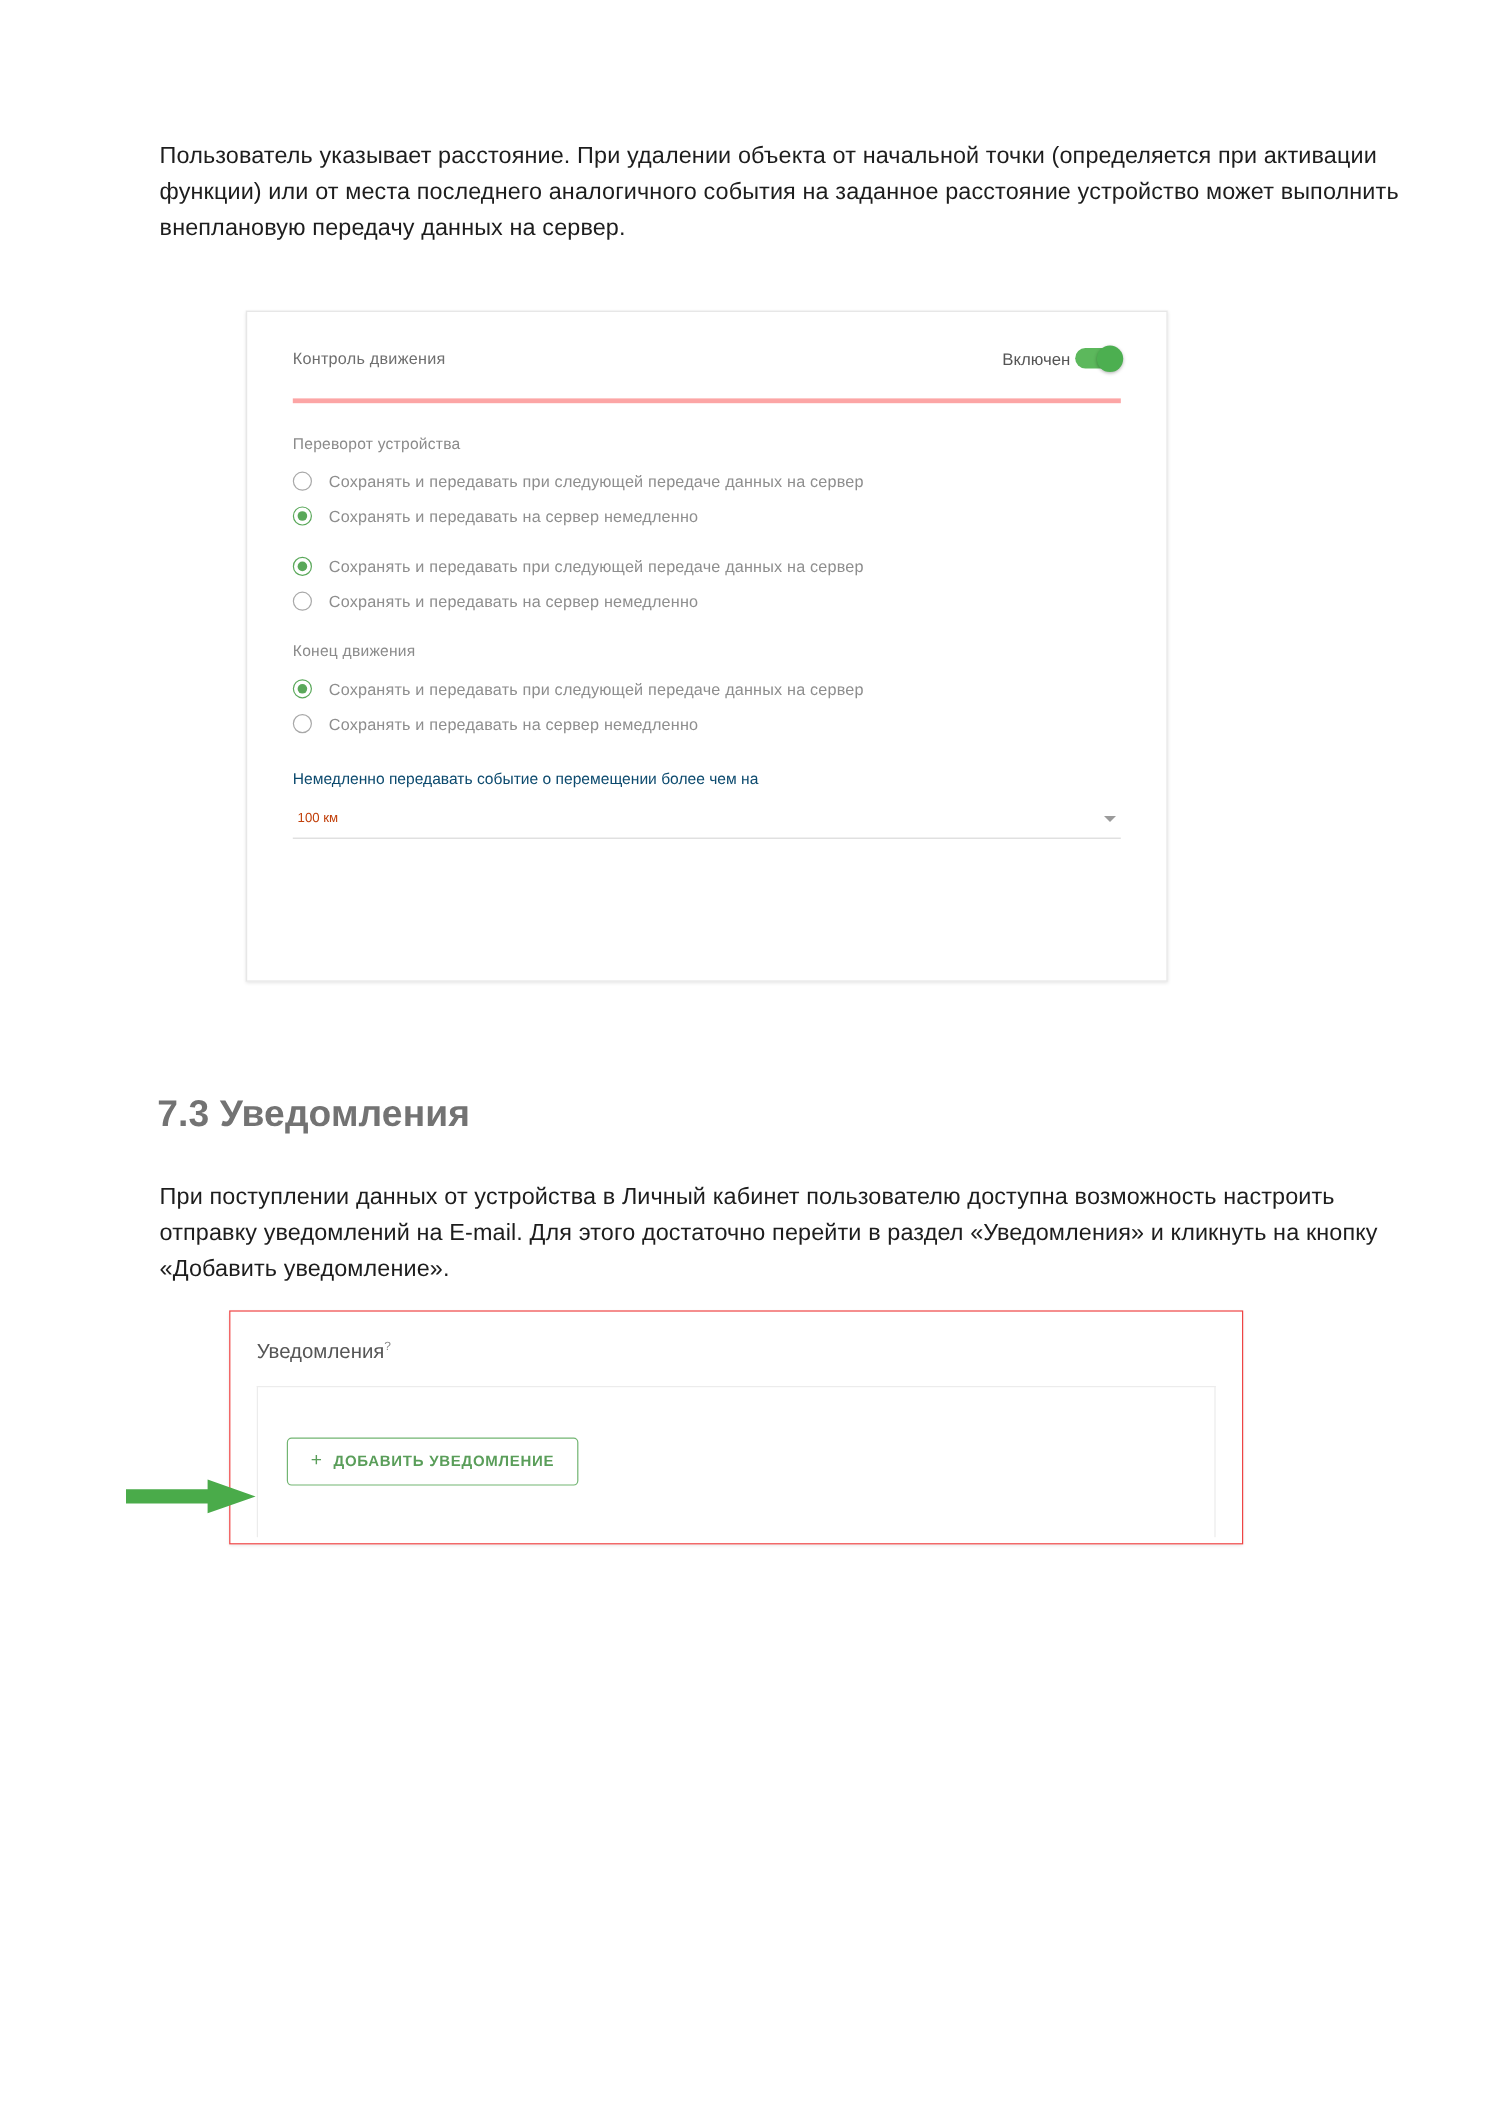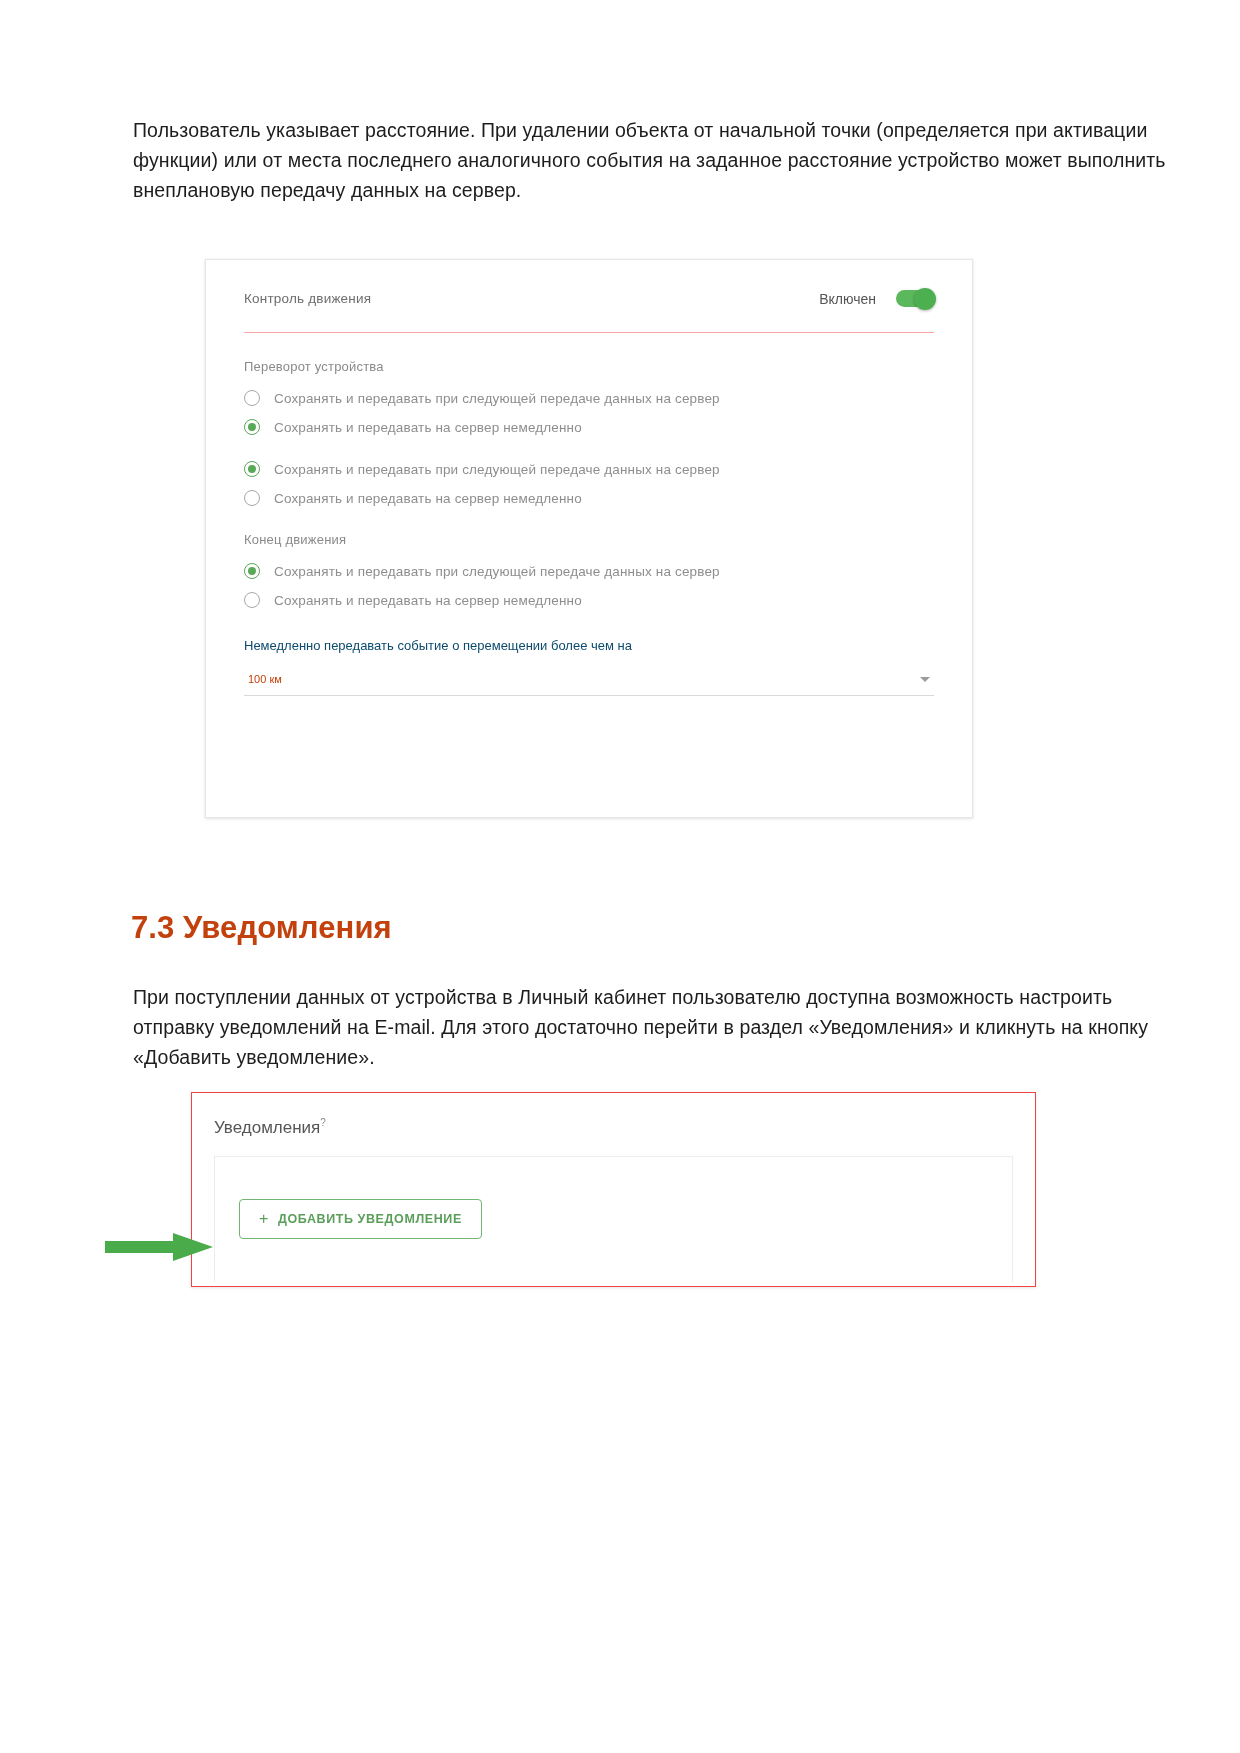--- a/index.html
+++ b/index.html
@@ -51,31 +51,31 @@
     box-sizing: border-box;
   }
   .shot1-inner {
     padding: 30px 38px 0 38px;
   }
   .row-top {
     display: flex;
     align-items: center;
     justify-content: space-between;
     padding-bottom: 25px;
-    border-bottom: 1px solid #fca5a5;
+    border-bottom: 4px solid #fca5a5;
   }
   .row-top .label {
     font-size: 13.5px;
     color: #6e6e6e;
     letter-spacing: 0.2px;
   }
   .toggle-wrap {
     display: flex;
     align-items: center;
-    gap: 20px;
+    gap: 4px;
   }
   .toggle-text {
     font-size: 14px;
     color: #555;
   }
   .toggle {
     width: 38px;
     height: 17px;
     border-radius: 9px;
     background: #5cb85c;
@@ -163,21 +163,21 @@
     border-top: 5px solid #9b9b9b;
   }
 
   
   #section-heading {
     position: absolute;
     left: 98px;
     top: 884px;
     font-size: 31px;
     font-weight: 700;
-    color: #c2410c;
+    color: #737373;
     letter-spacing: 0.1px;
   }
 
   #second-paragraph {
     position: absolute;
     left: 100px;
     top: 962px;
     width: 1045px;
   }
 

